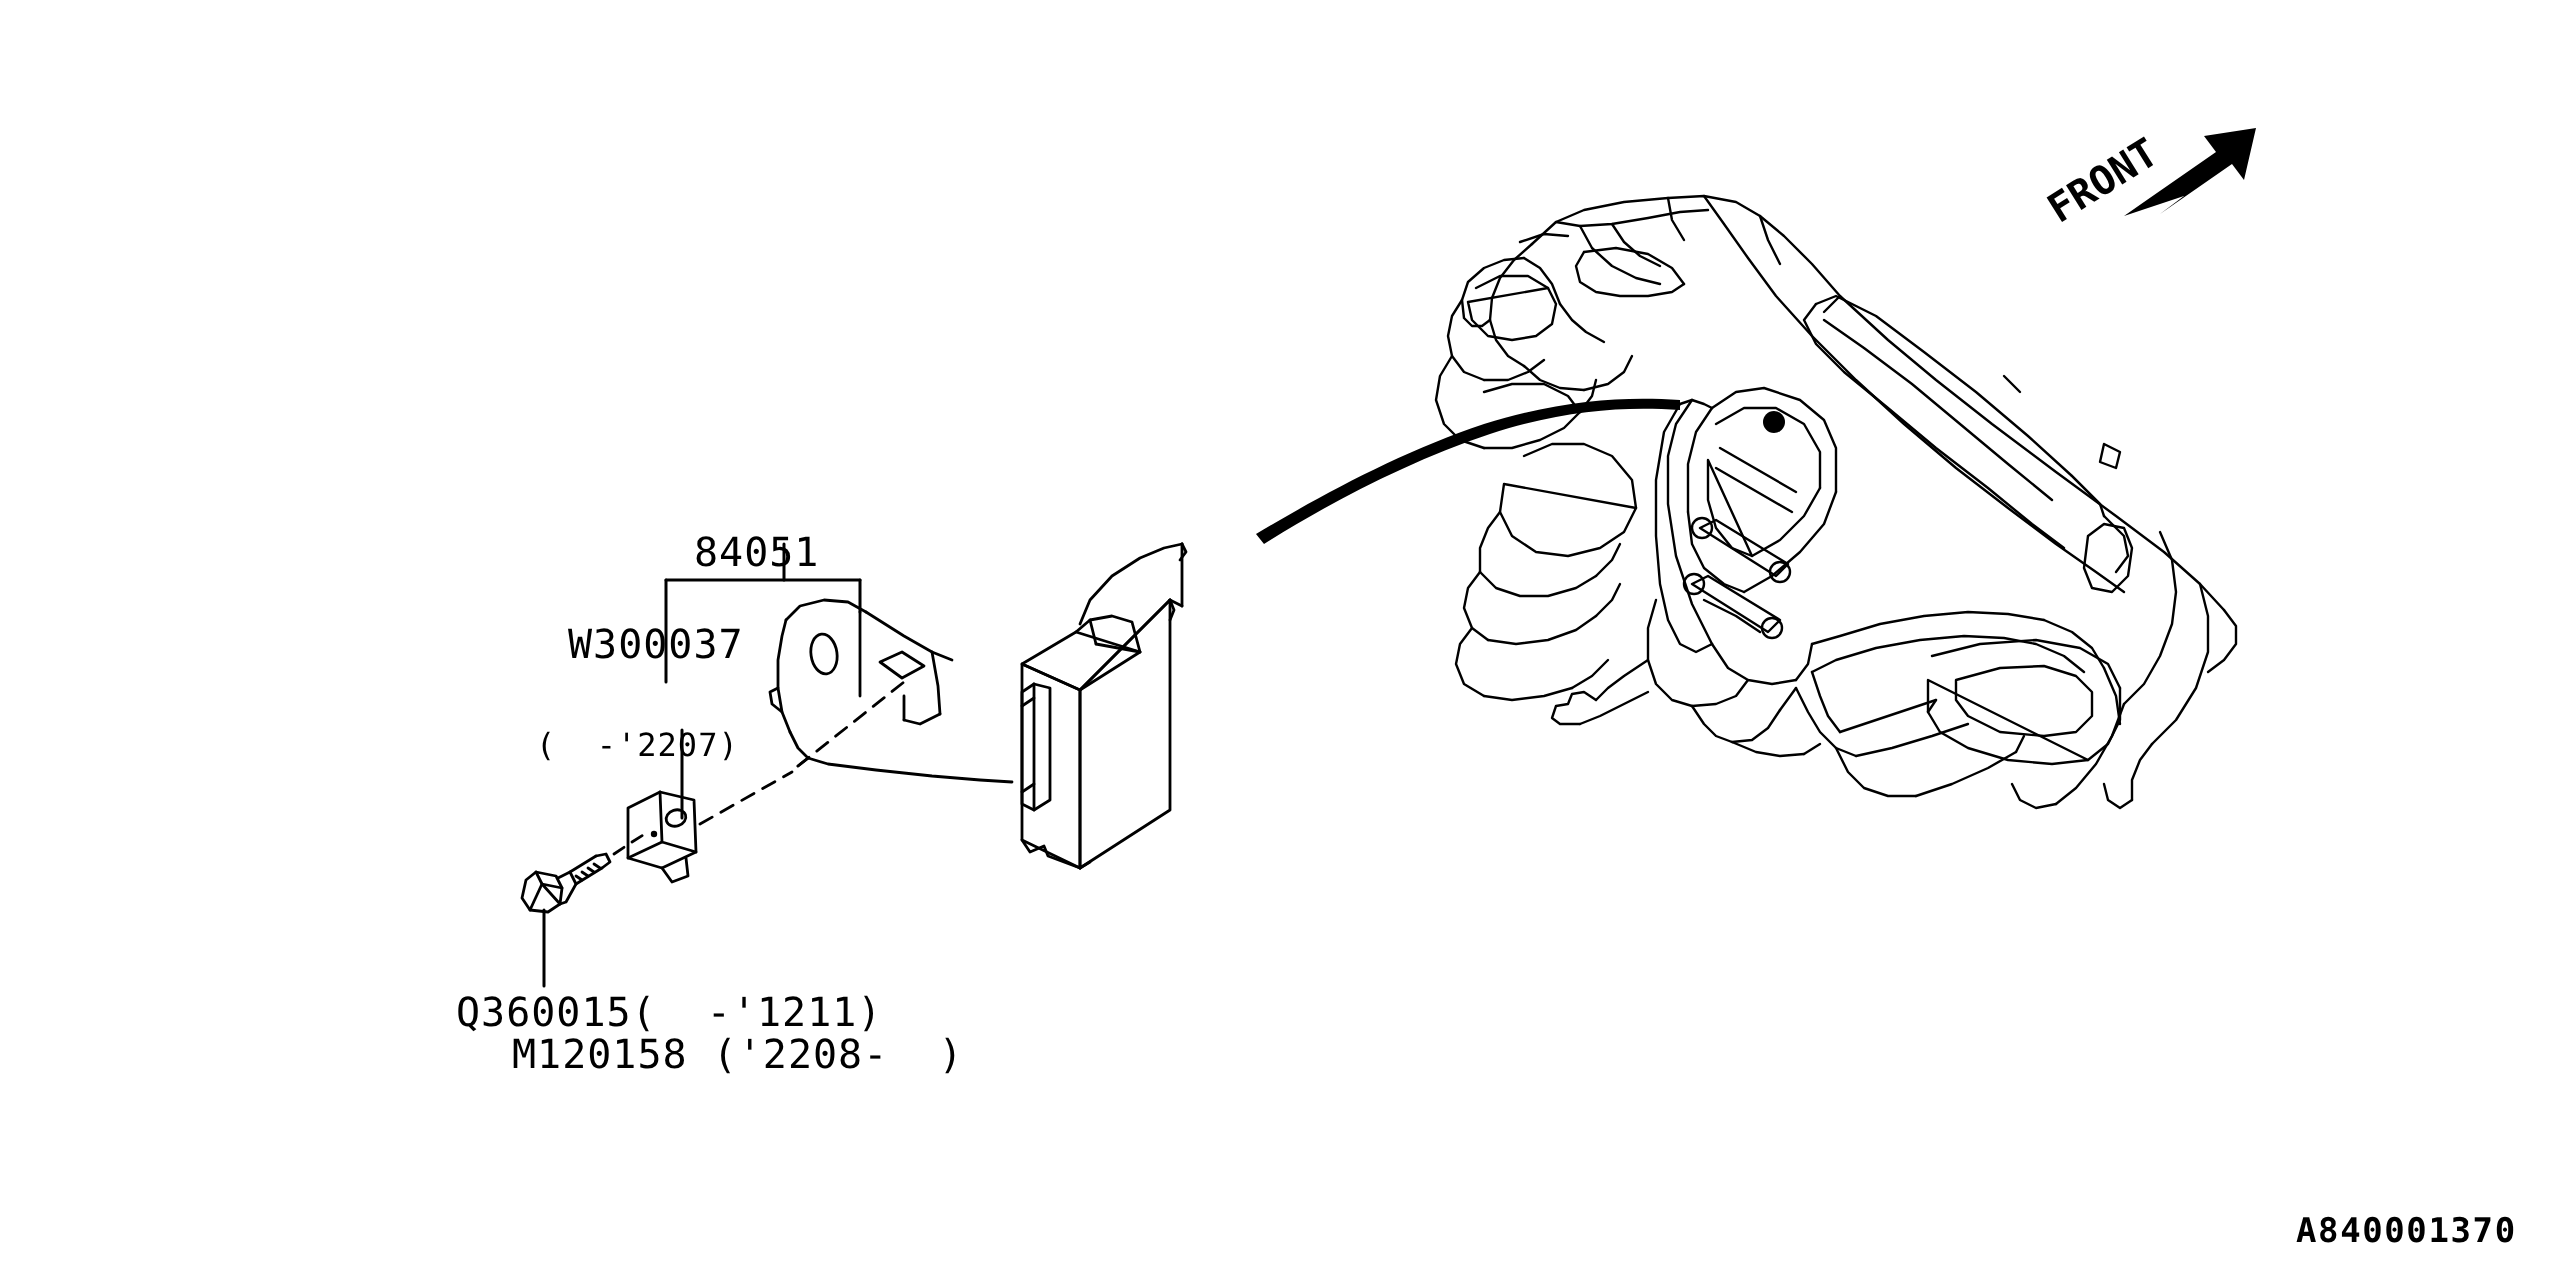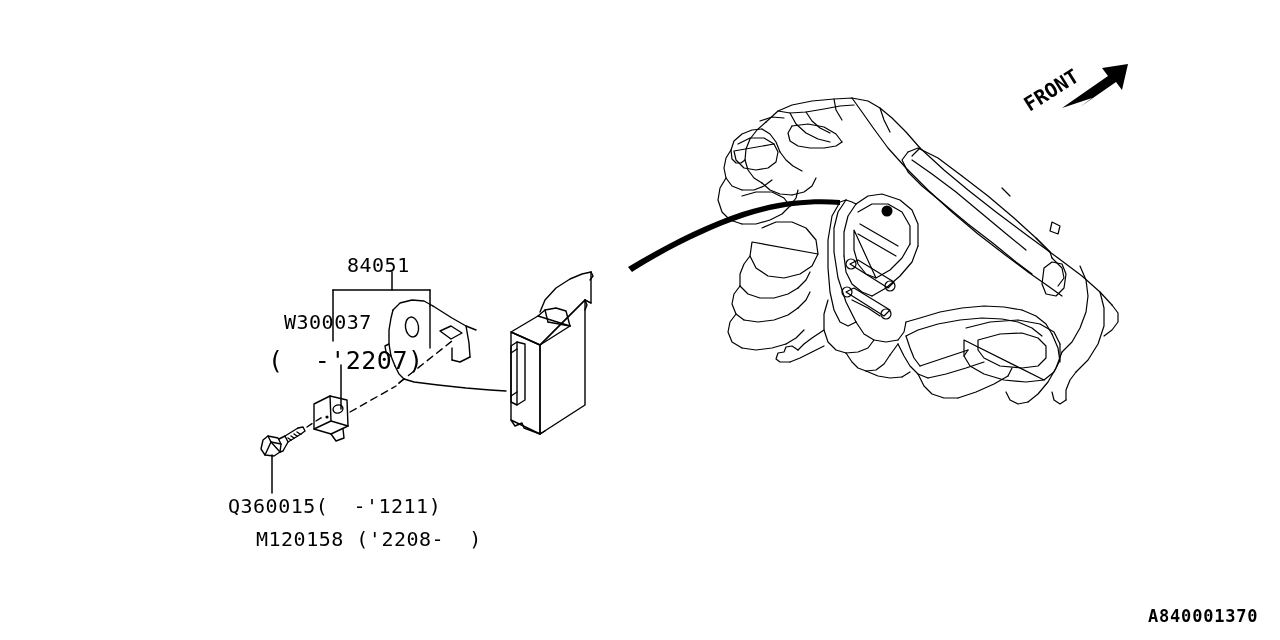--- a/index.html
+++ b/index.html
@@ -26,25 +26,25 @@
     height: 640px;
   }
   .lbl {
     position: absolute;
     color: #000000;
     font-family: "DejaVu Sans Mono", "Liberation Mono", monospace;
     white-space: pre;
     letter-spacing: 0.5px;
     line-height: 1.05;
   }
-  .lbl-84051   { left: 347px; top: 255px; font-size: 20px; }
+  .lbl-84051   { left: 347px; top: 266px; font-size: 20px; }
   .lbl-w300037 { left: 284px; top: 312px; font-size: 20px; }
-  .lbl-w300037b{ left: 268px; top: 348px; font-size: 25px; }
+  .lbl-w300037b{ left: 268px; top: 365px; font-size: 16px; }
   .lbl-q360015 { left: 228px; top: 496px; font-size: 20px; }
-  .lbl-m120158 { left: 228px; top: 529px; font-size: 20px; padding-left: 28px; }
+  .lbl-m120158 { left: 228px; top: 517px; font-size: 20px; padding-left: 28px; }
   .lbl-diagid  { left: 1148px; top: 608px; font-size: 17px; letter-spacing: 0.8px; font-weight: bold; }
   .lbl-front {
     left: 1026px;
     top: 96px;
     font-size: 20px;
     transform: rotate(-32deg);
     transform-origin: left center;
     font-weight: bold;
     letter-spacing: 0px;
   }

